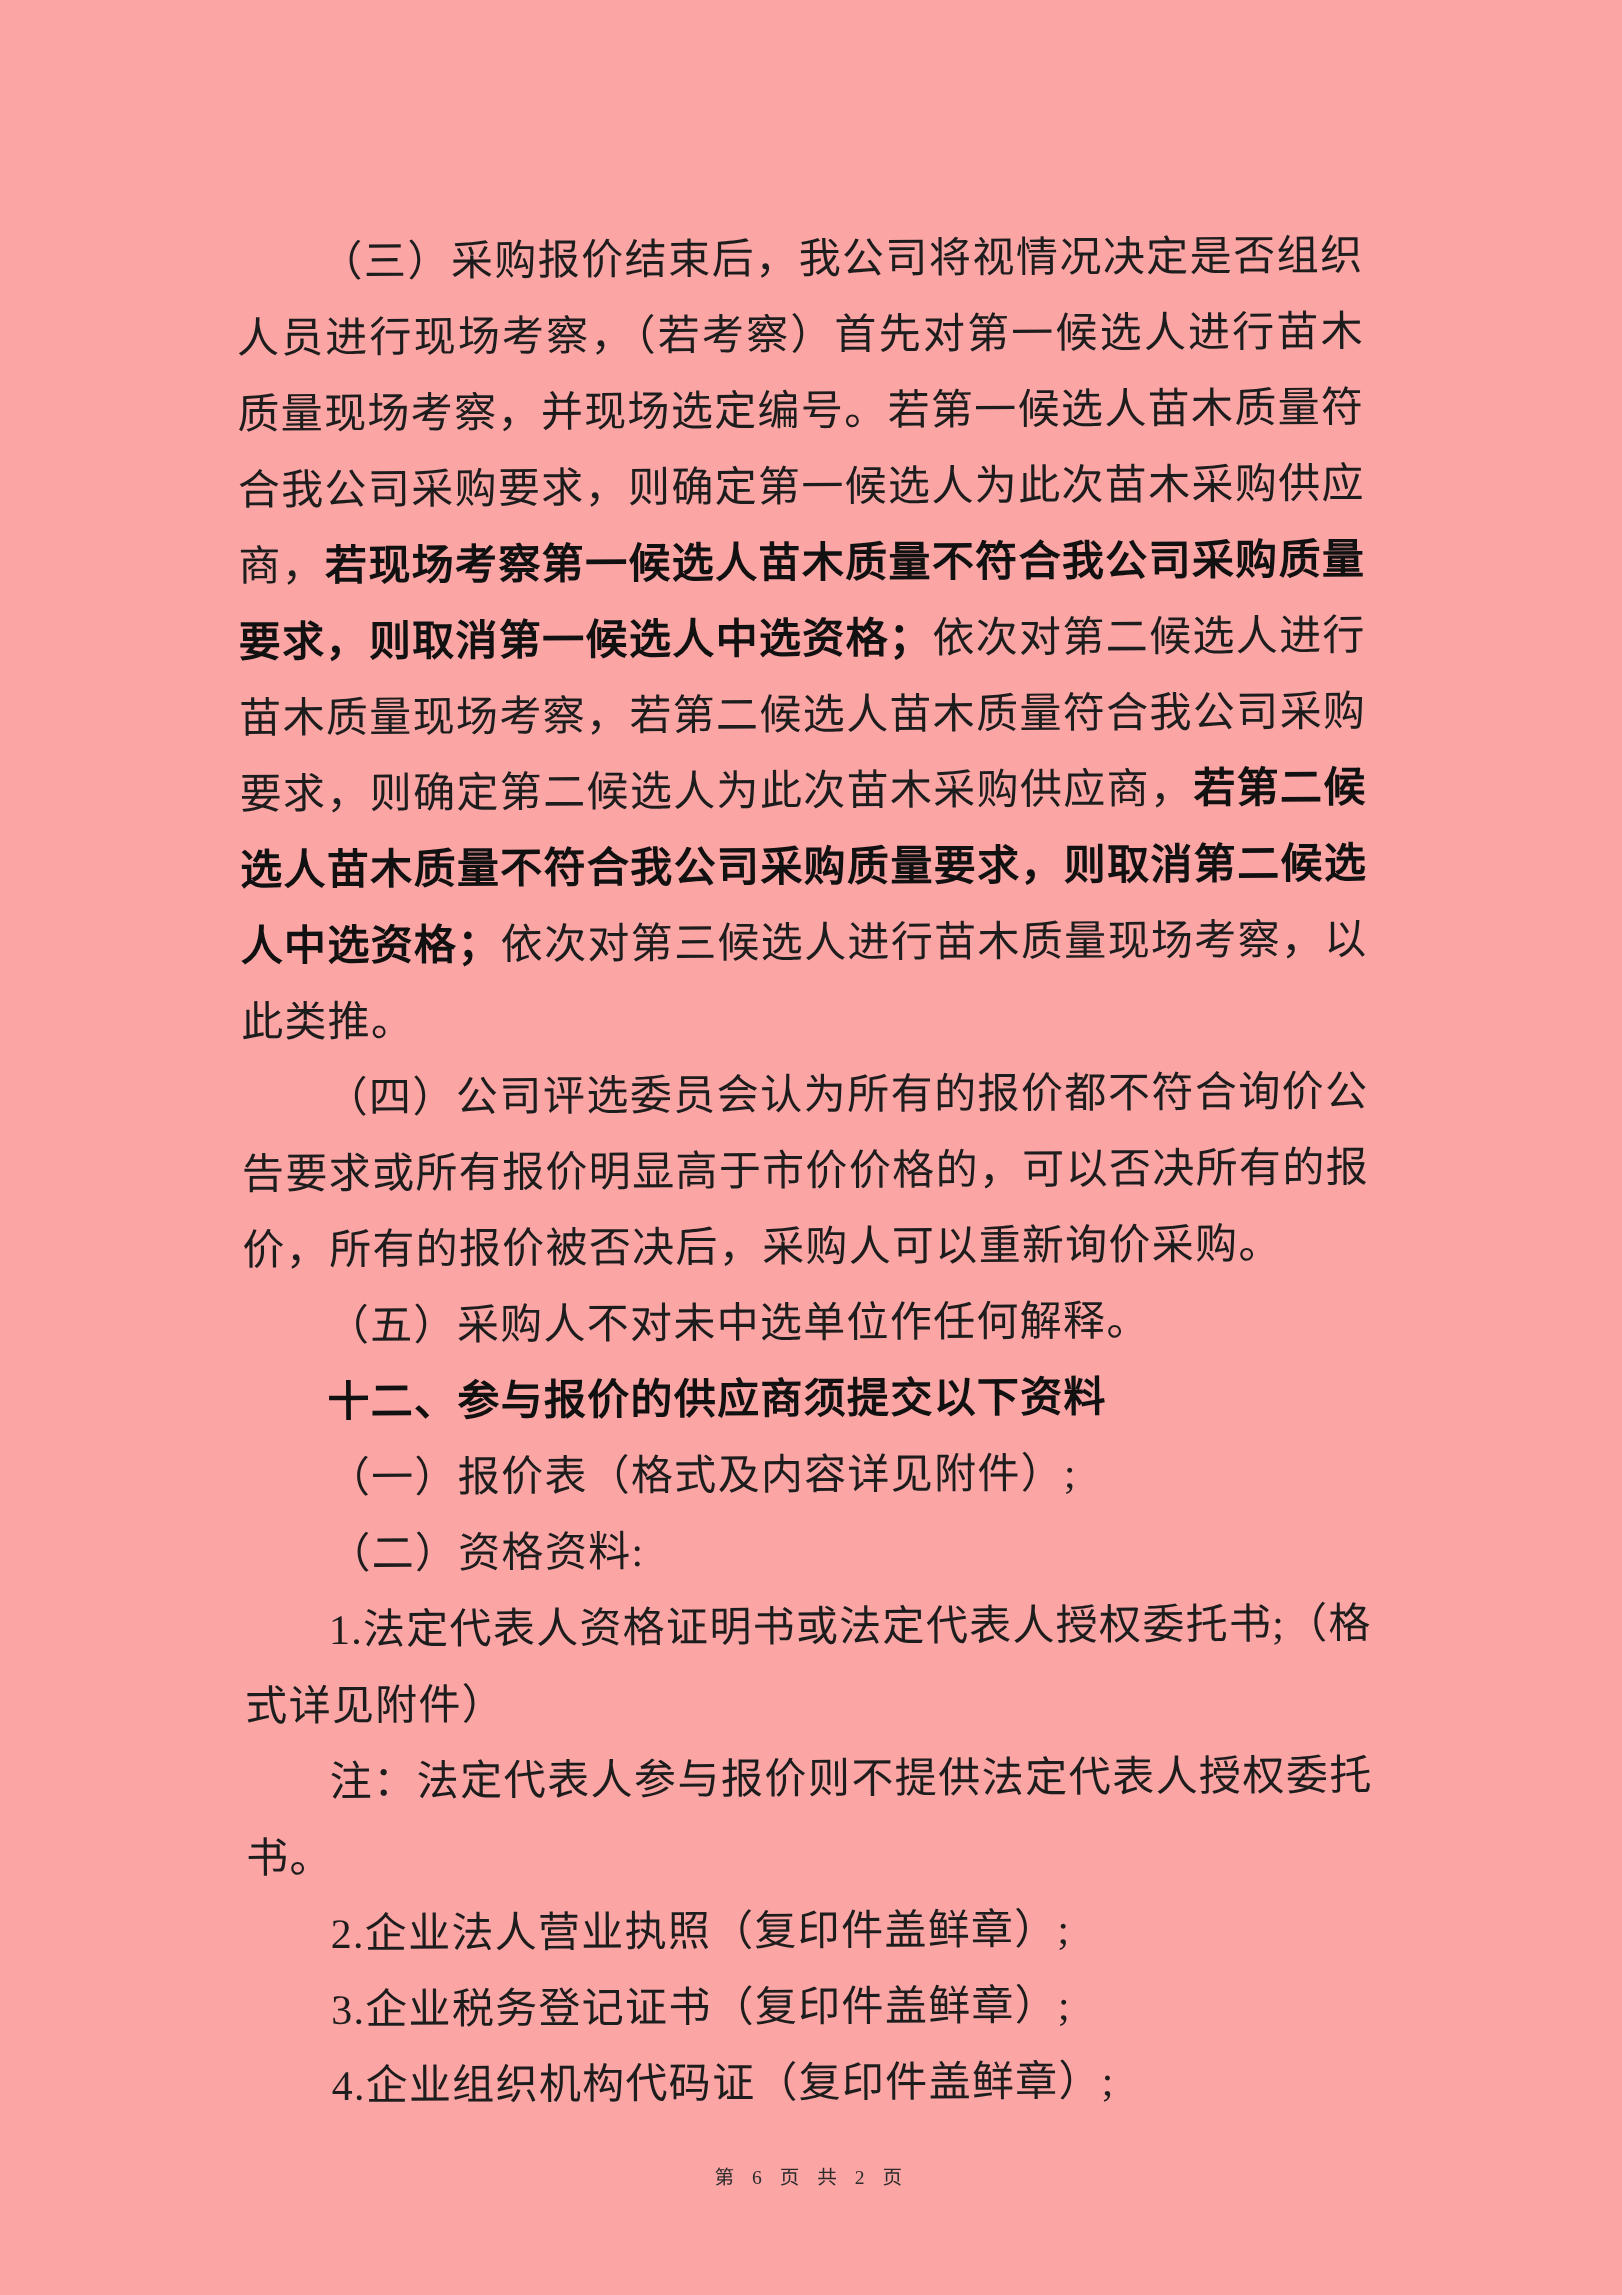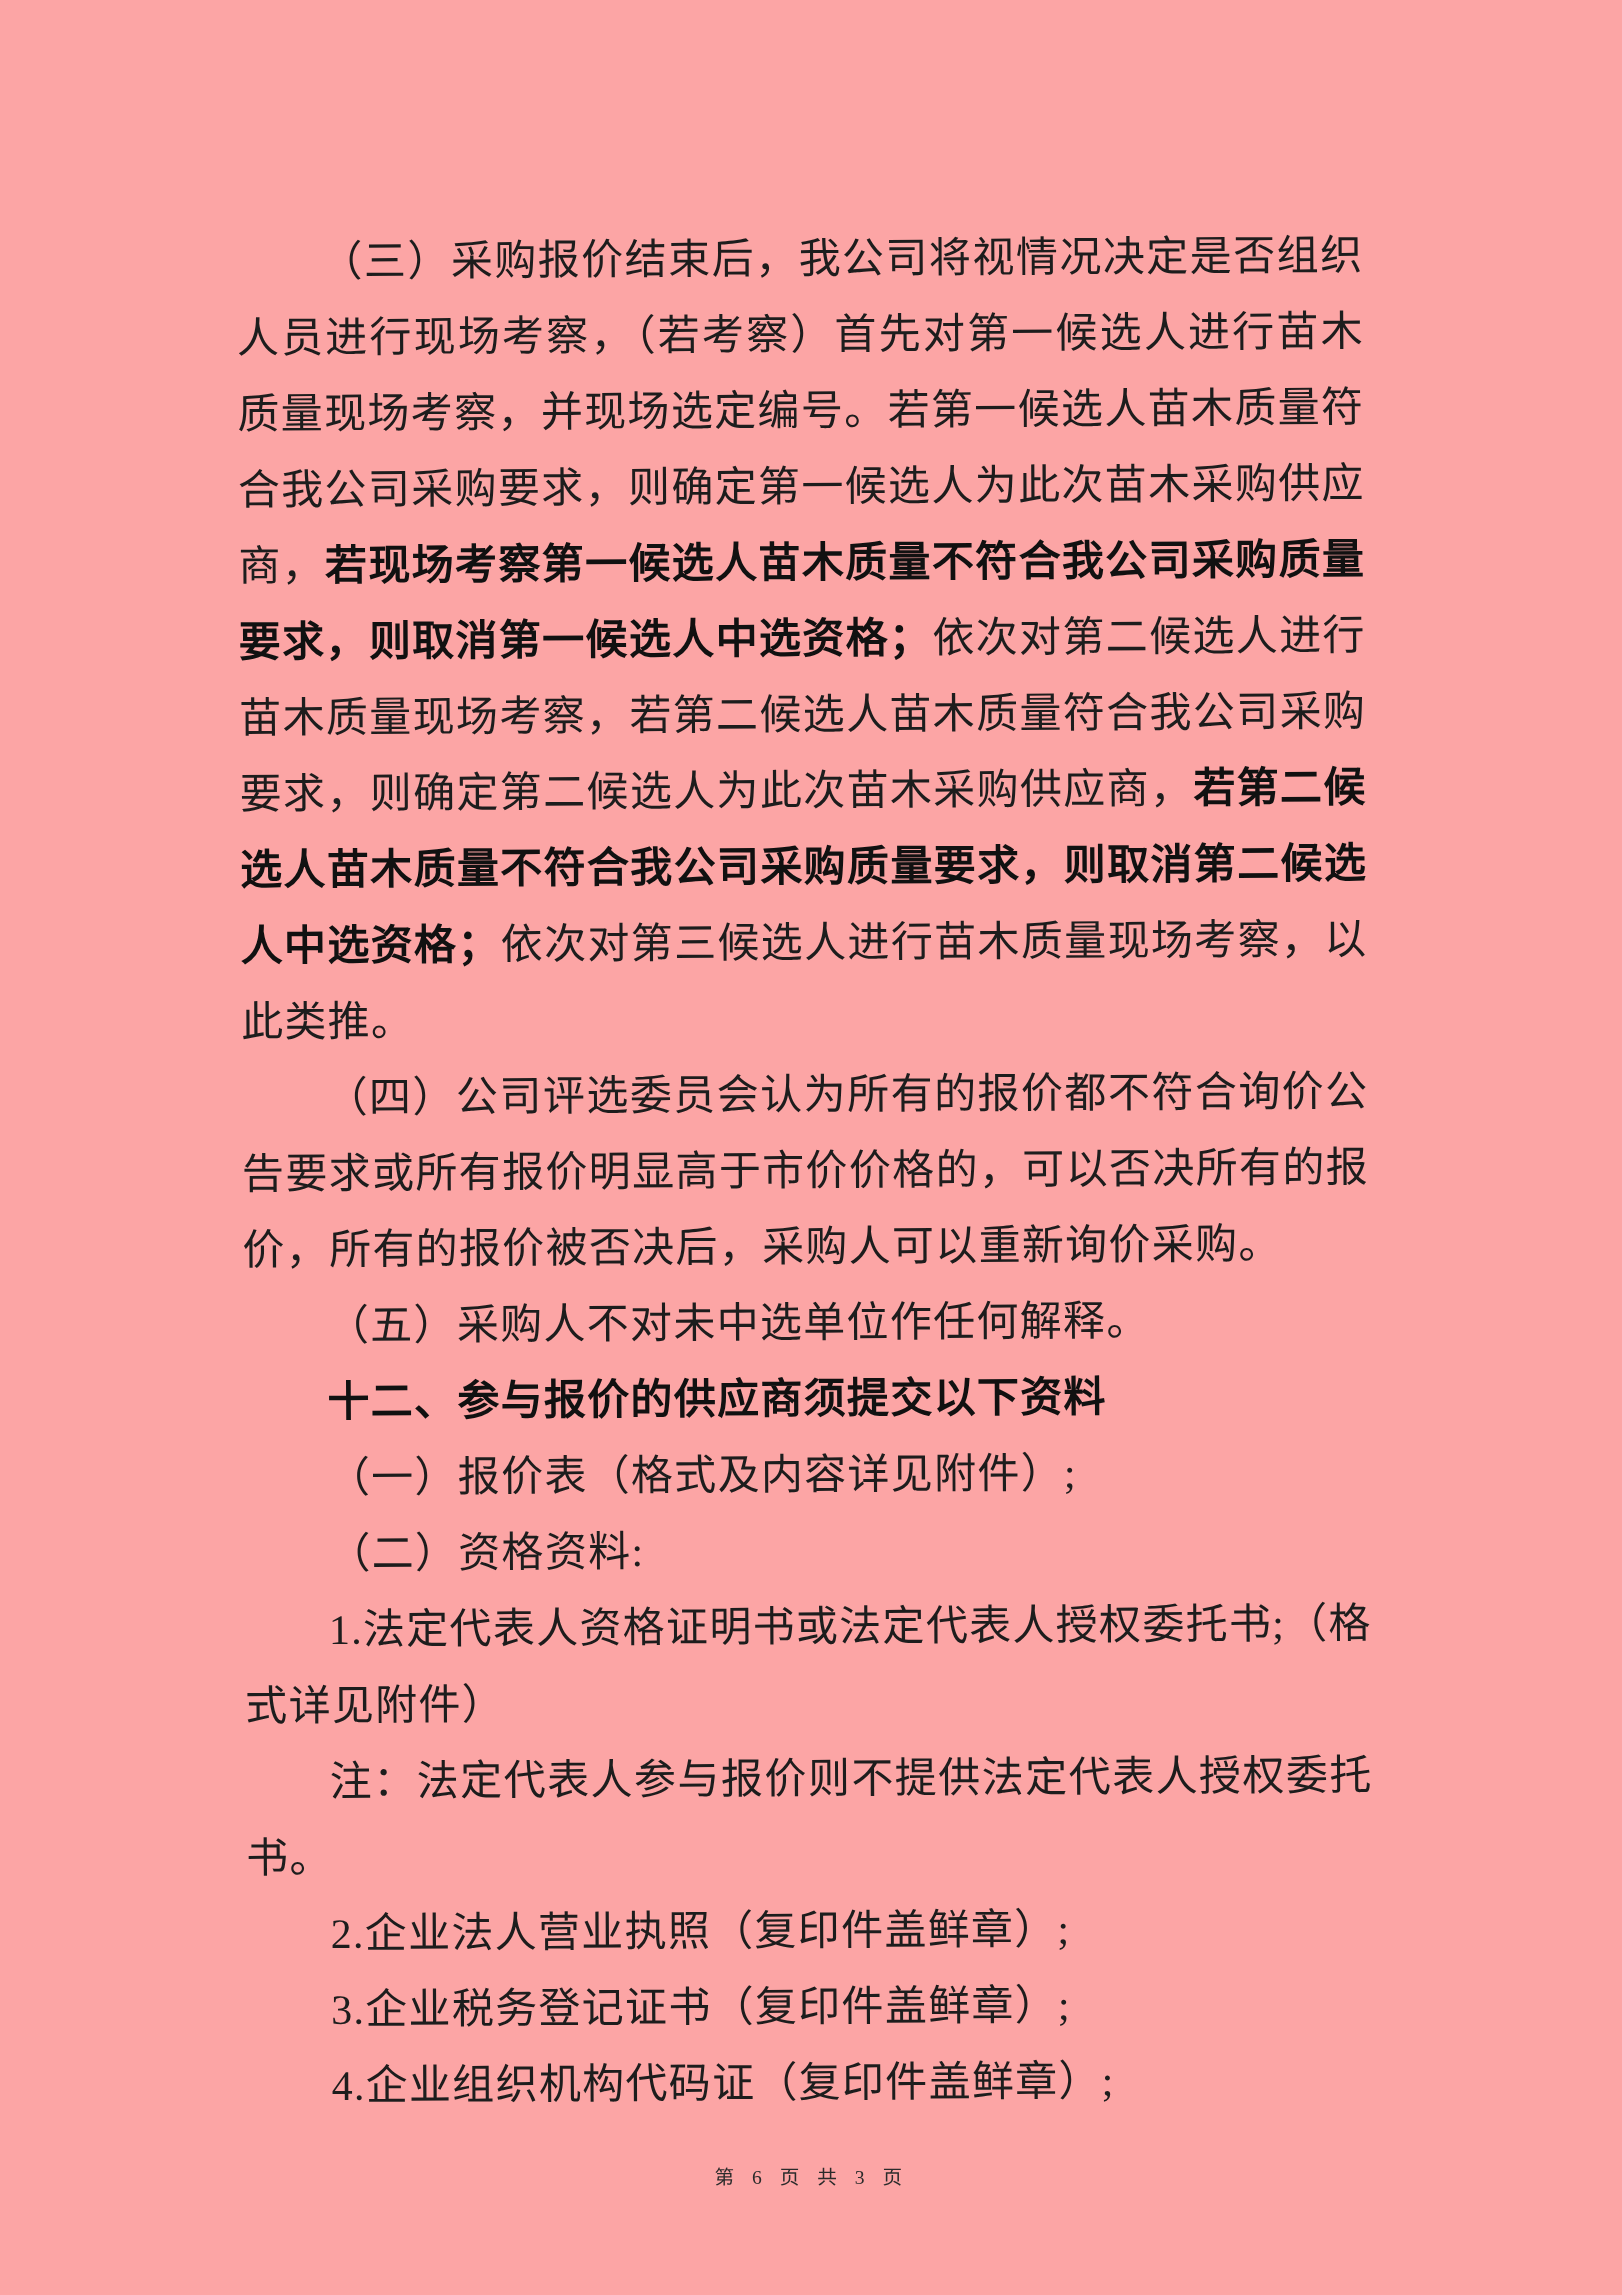--- a/index.html
+++ b/index.html
@@ -62,16 +62,16 @@
       <p><span class="run-bold">十二、参与报价的供应商须提交以下资料</span></p>
       <p><span>（一）报价表（格式及内容详见附件）;</span></p>
       <p><span>（二）资格资料:</span></p>
       <p><span>1.法定代表人资格证明书或法定代表人授权委托书;（格式详见附件）</span></p>
       <p><span>注：法定代表人参与报价则不提供法定代表人授权委托书。</span></p>
       <p><span>2.企业法人营业执照（复印件盖鲜章）;</span></p>
       <p><span>3.企业税务登记证书（复印件盖鲜章）;</span></p>
       <p><span>4.企业组织机构代码证（复印件盖鲜章）;</span></p>
     </div>
   <div class="footer">
-    <span>第 6 页 共 3 页</span>
+    <span>第 6 页 共 2 页</span>
   </div>
 </div>
 
 
 </body></html>

